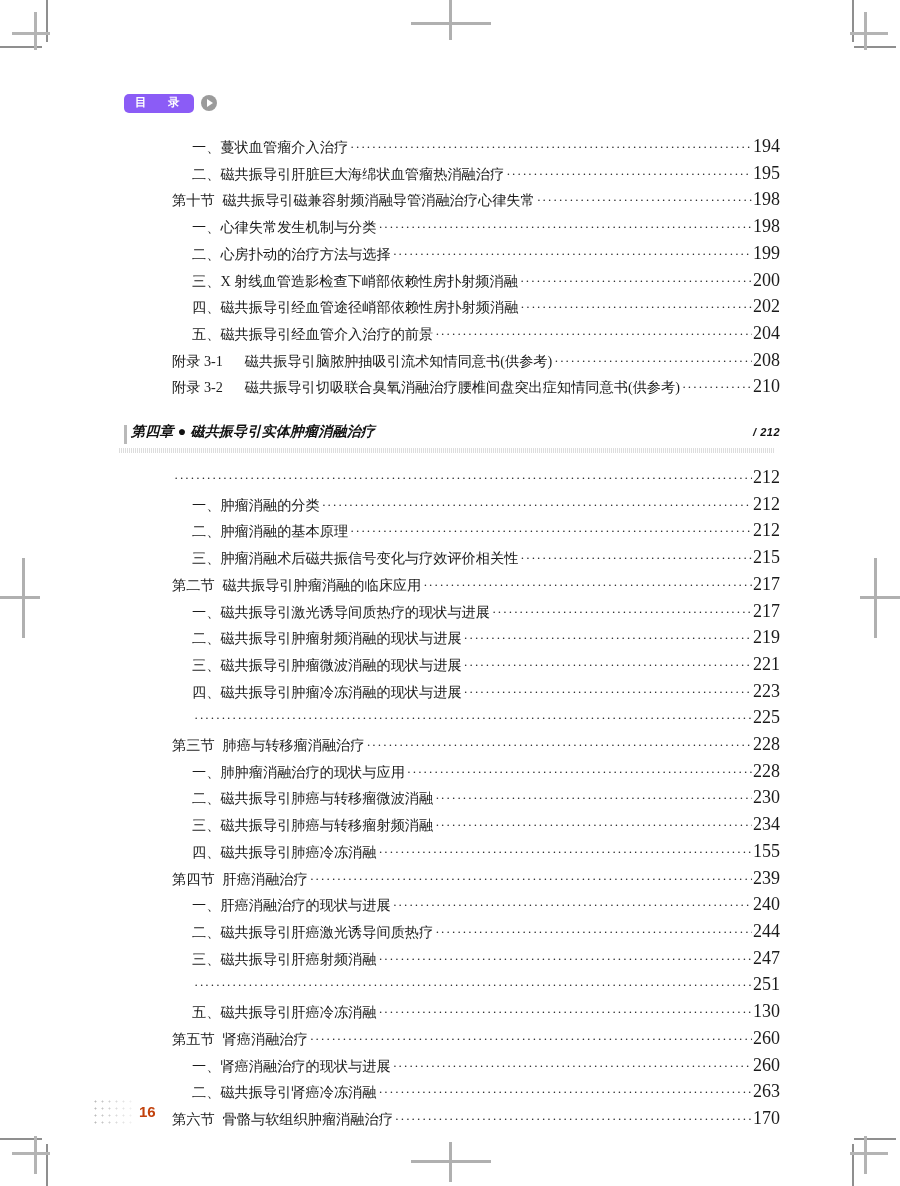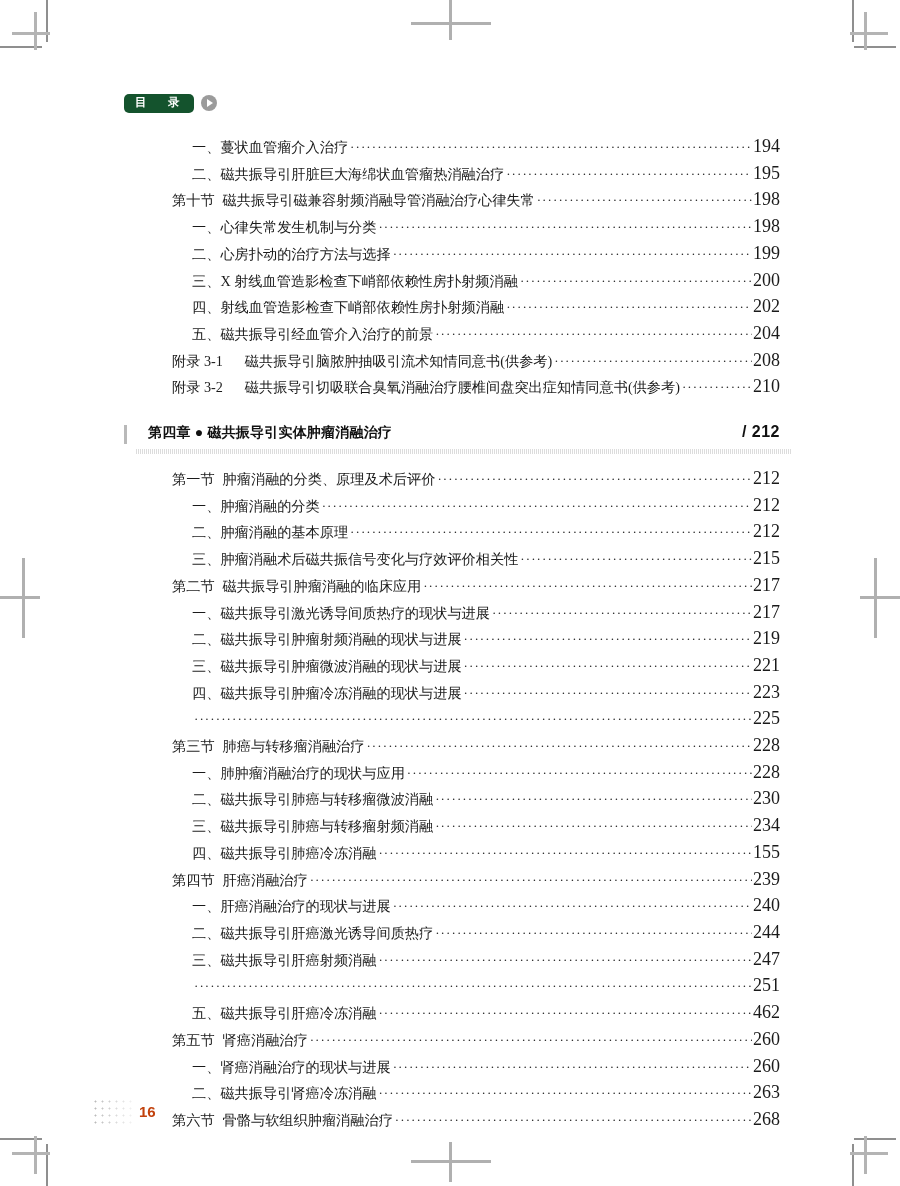--- a/index.html
+++ b/index.html
@@ -37,21 +37,21 @@
 
   .toc-header {
     position: absolute;
     left: 124px;
     top: 94px;
     display: flex;
     align-items: center;
     gap: 7px;
   }
   .toc-badge {
-    background: #14532d;
+    background: #8b5cf6;
     color: #ffffff;
     border-radius: 5px;
     font-family: "Liberation Sans", sans-serif;
     font-size: 11.5px;
     font-weight: bold;
     letter-spacing: 5px;
     padding: 3px 9px 4px 11px;
     line-height: 1;
     text-align: right;
   }
@@ -111,40 +111,41 @@
   .lvl-item { padding-left: 68px; }
   
   .lvl-app { padding-left: 48px; }
   .lvl-app .label .num { margin-right: 22px; }
 
   
   .chapter {
     margin-top: 22px;
     margin-bottom: 12px;
     position: relative;
-    padding-left: 24px;
+    padding-left: 7px;
+    font-style: italic;
   }
   .chapter::before {
     content: "";
     position: absolute;
     left: 0; top: 2px;
     width: 3px; height: 19px;
     background: #b9b9b9;
   }
   .chapter .chap-line {
     display: flex;
     align-items: baseline;
     font-family: "Liberation Sans", sans-serif;
     font-weight: bold;
     font-size: 14px;
     color: #111;
   }
   .chapter .chap-title { flex: 0 0 auto; letter-spacing: .2px; }
   .chapter .chap-spacer { flex: 1 1 auto; }
-  .chapter .chap-page { flex: 0 0 auto; font-size: 16px; letter-spacing: .5px; }
+  .chapter .chap-page { flex: 0 0 auto; font-size: 11px; letter-spacing: .5px; }
   .chapter .chap-rule {
     margin-top: 7px;
     margin-left: -12px;
     height: 5px;
     width: 656px;
     background: repeating-linear-gradient(
       to right,
       #dcdcdc 0px, #dcdcdc 1px,
       #ffffff 1px, #ffffff 2px
     );
@@ -264,21 +265,21 @@
           <span class="label"><span class="num">二、</span><span>心房扑动的治疗方法与选择</span></span>
           <span class="leader">···························································································································································································</span>
           <span class="pageno">199</span>
         </div>
         <div class="row lvl-item">
           <span class="label"><span class="num">三、</span><span>X 射线血管造影检查下峭部依赖性房扑射频消融</span></span>
           <span class="leader">···························································································································································································</span>
           <span class="pageno">200</span>
         </div>
         <div class="row lvl-item">
-          <span class="label"><span class="num">四、</span><span>射线血管造影检查下峭部依赖性房扑射频消融</span></span>
+          <span class="label"><span class="num">四、</span><span>磁共振导引经血管途径峭部依赖性房扑射频消融</span></span>
           <span class="leader">···························································································································································································</span>
           <span class="pageno">202</span>
         </div>
         <div class="row lvl-item">
           <span class="label"><span class="num">五、</span><span>磁共振导引经血管介入治疗的前景</span></span>
           <span class="leader">···························································································································································································</span>
           <span class="pageno">204</span>
         </div>
         <div class="row lvl-app">
           <span class="label"><span class="num">附录 3-1</span><span>磁共振导引脑脓肿抽吸引流术知情同意书(供参考)</span></span>
@@ -296,21 +297,20 @@
       <div class="chap-line">
         <span class="chap-title">第四章 ● 磁共振导引实体肿瘤消融治疗</span>
         <span class="chap-spacer"></span>
         <span class="chap-page">/ 212</span>
       </div>
       <div class="chap-rule"></div>
     </div>
 
     <div class="group" id="group-chapter">
         <div class="row lvl-sec">
-          <span class="label"><span class="num">第一节</span><span>肿瘤消融的分类、原理及术后评价</span></span>
           <span class="leader">···························································································································································································</span>
           <span class="pageno">212</span>
         </div>
         <div class="row lvl-item">
           <span class="label"><span class="num">一、</span><span>肿瘤消融的分类</span></span>
           <span class="leader">···························································································································································································</span>
           <span class="pageno">212</span>
         </div>
         <div class="row lvl-item">
           <span class="label"><span class="num">二、</span><span>肿瘤消融的基本原理</span></span>
@@ -396,41 +396,41 @@
           <span class="leader">···························································································································································································</span>
           <span class="pageno">247</span>
         </div>
         <div class="row lvl-item">
           <span class="leader">···························································································································································································</span>
           <span class="pageno">251</span>
         </div>
         <div class="row lvl-item">
           <span class="label"><span class="num">五、</span><span>磁共振导引肝癌冷冻消融</span></span>
           <span class="leader">···························································································································································································</span>
-          <span class="pageno">462</span>
+          <span class="pageno">130</span>
         </div>
         <div class="row lvl-sec">
           <span class="label"><span class="num">第五节</span><span>肾癌消融治疗</span></span>
           <span class="leader">···························································································································································································</span>
           <span class="pageno">260</span>
         </div>
         <div class="row lvl-item">
           <span class="label"><span class="num">一、</span><span>肾癌消融治疗的现状与进展</span></span>
           <span class="leader">···························································································································································································</span>
           <span class="pageno">260</span>
         </div>
         <div class="row lvl-item">
           <span class="label"><span class="num">二、</span><span>磁共振导引肾癌冷冻消融</span></span>
           <span class="leader">···························································································································································································</span>
           <span class="pageno">263</span>
         </div>
         <div class="row lvl-sec">
           <span class="label"><span class="num">第六节</span><span>骨骼与软组织肿瘤消融治疗</span></span>
           <span class="leader">···························································································································································································</span>
-          <span class="pageno">268</span>
+          <span class="pageno">170</span>
         </div>
       </div>
 
   </div>
 
   <div class="footer">
     <span class="dotgrid"></span>
     <span class="pagenum">16</span>
   </div>
 

